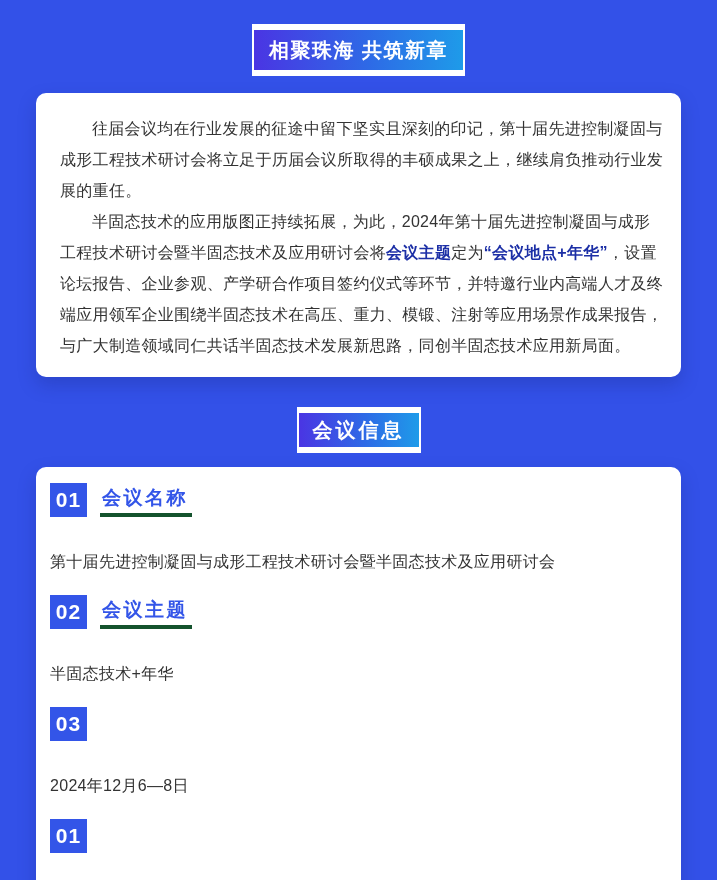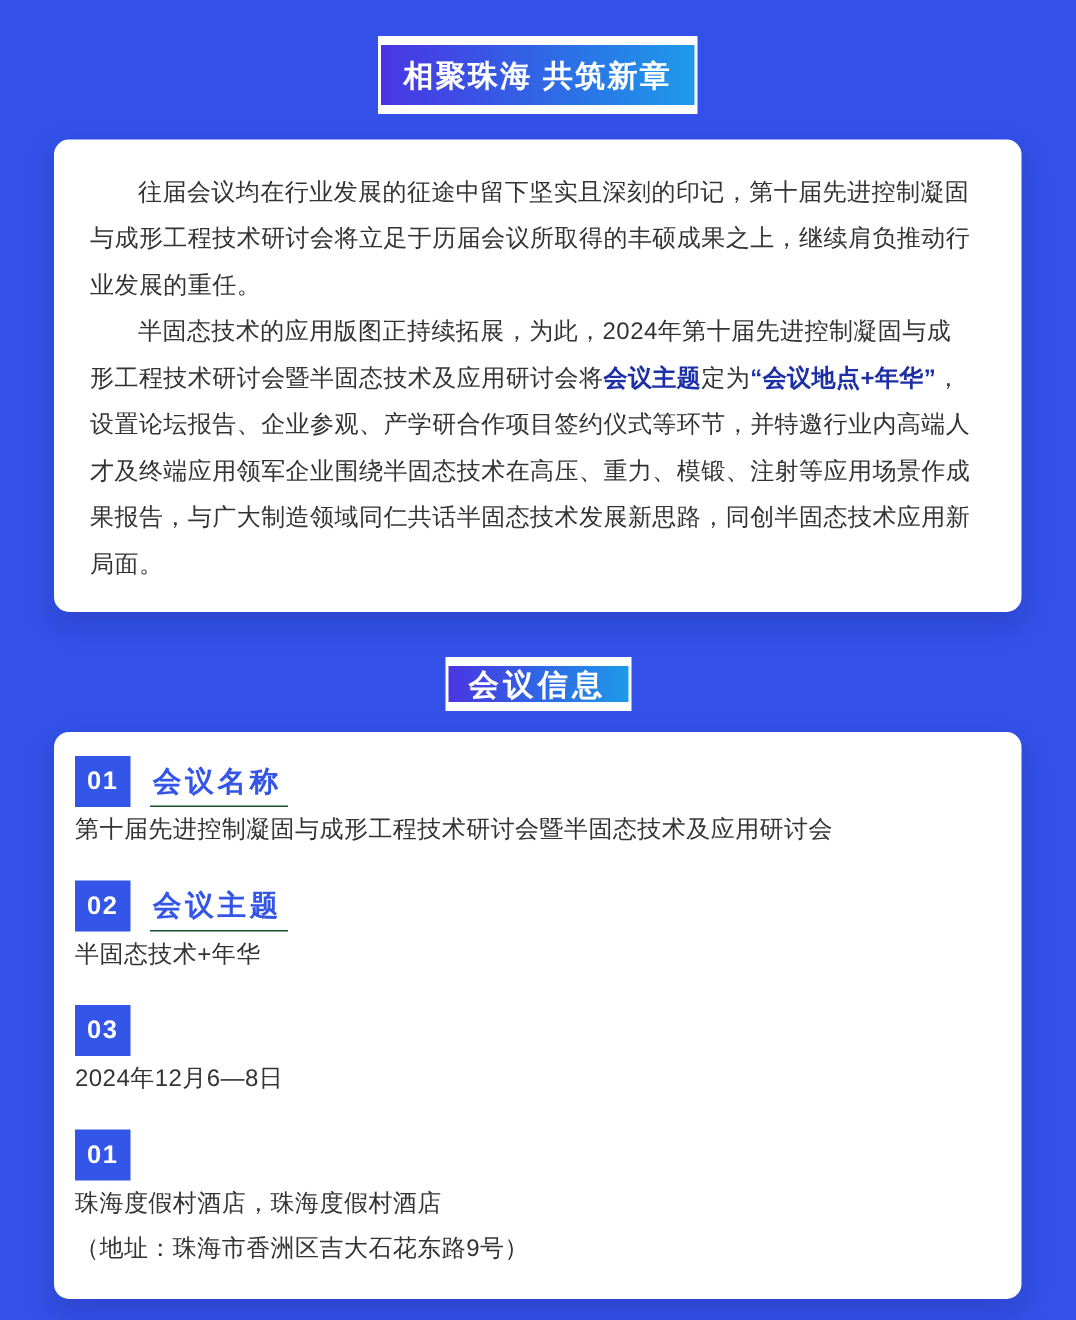--- a/index.html
+++ b/index.html
@@ -18,55 +18,55 @@
   }
   .banner.hero{margin-top:24px;}
   .banner.info{margin-top:30px;}
   .banner-body{
     background:linear-gradient(90deg,#4a35e3 0%,#2e6ae6 55%,#1e9be9 100%);
     color:#ffffff;
     font-weight:bold;
     display:flex;align-items:center;justify-content:center;
   }
   .banner.hero .banner-body{height:40px;font-size:20px;letter-spacing:1.5px;padding:0 15px;min-width:168px;}
-  .banner.info .banner-body{height:24px;font-size:20px;letter-spacing:3px;padding:0 14px;min-width:92px;align-items:center;}
+  .banner.info .banner-body{height:34px;font-size:20px;letter-spacing:3px;padding:0 14px;min-width:92px;align-items:center;}
   
   .card{
     width:645px;box-sizing:border-box;
     background:#ffffff;border-radius:10px;
     margin:0 auto;
     box-shadow:0 8px 18px rgba(25,38,130,0.28);
   }
-  .card.intro{margin-top:17px;padding:20px 32px 16px 24px;}
+  .card.intro{margin-top:17px;padding:20px 16px 16px 24px;}
   .card.infoList{margin-top:14px;padding:16px 24px 18px 14px;}
   .card.intro p{
     margin:0;text-indent:2em;
     font-size:16px;line-height:31px;color:#333333;
     letter-spacing:0.3px;
   }
   .hl{font-weight:bold;color:#1c2fa6;}
   
   .section{margin-bottom:18px;}
   .section:last-child{margin-bottom:0;}
   .sec-header{display:flex;align-items:stretch;gap:13px;}
   .num-badge{
     width:37px;height:34px;flex:0 0 auto;
     background:#3355e8;color:#ffffff;
-    font-size:17px;font-weight:bold;letter-spacing:1px;
+    font-size:21px;font-weight:bold;letter-spacing:1px;
     display:flex;align-items:center;justify-content:center;
   }
   .sec-title{
     display:flex;align-items:center;
     font-size:19px;font-weight:bold;color:#3355e8;
     letter-spacing:2.5px;
-    border-bottom:1px solid #14532d;
+    border-bottom:4px solid #14532d;
     padding:0 4px 0 2px;
   }
   .sec-body{
-    margin-top:1px;
+    margin-top:30px;
     font-size:16px;line-height:30px;color:#333333;
     letter-spacing:0.3px;
   }
 </style>
 </head>
 <body>
 
 <div>
 
   <div class="banner hero">

